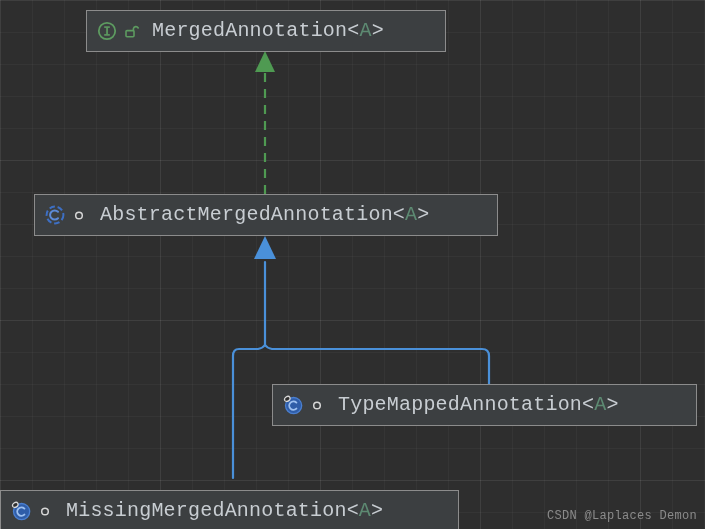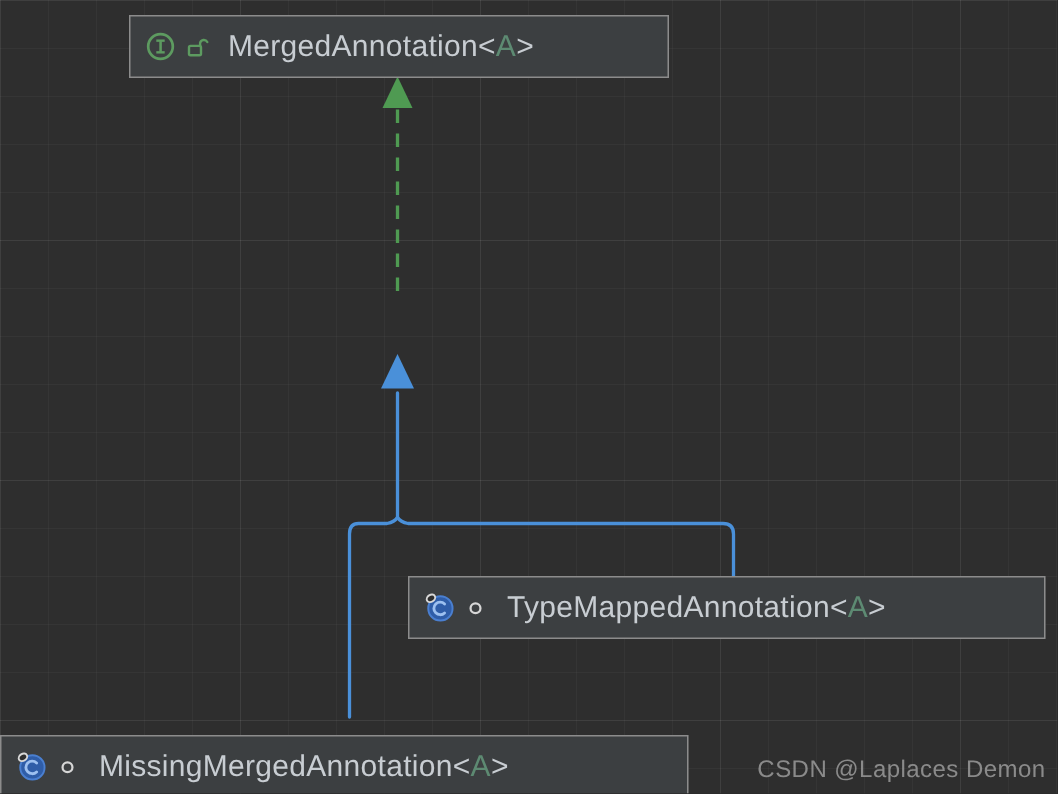--- a/index.html
+++ b/index.html
@@ -13,21 +13,21 @@
     height: 529px;
     overflow: hidden;
     background-color: #2e2e2e;
     background-image:
       linear-gradient(to right, rgba(255,255,255,0.030) 1px, transparent 1px),
       linear-gradient(to bottom, rgba(255,255,255,0.030) 1px, transparent 1px),
       linear-gradient(to right, rgba(255,255,255,0.055) 1px, transparent 1px),
       linear-gradient(to bottom, rgba(255,255,255,0.055) 1px, transparent 1px);
     background-size: 32px 32px, 32px 32px, 160px 160px, 160px 160px;
     background-position: 0px 3px, 3px 0px, 0px 3px, 3px 0px;
-    font-family: Liberation Sans, sans-serif;
+    font-family: Liberation Mono, monospace;
   }
 
   
   #edges {
     position: absolute;
     left: 0; top: 0;
     width: 705px;
     height: 529px;
     pointer-events: none;
   }
@@ -69,21 +69,21 @@
   }
   .generic .gp {
     color: #5d8a72;
   }
 
   
   #watermark {
     position: absolute;
     right: 8px;
     bottom: 6px;
-    font-size: 16px;
+    font-size: 12px;
     color: #9b9b9b;
     letter-spacing: 0.3px;
     opacity: 0.85;
   }
 </style>
 </head>
 <body>
 
 <div id="canvas">
 
@@ -121,20 +121,38 @@
           <rect x="4" y="8.6" width="8" height="6.2" rx="1" fill="none" stroke="#5d9b60" stroke-width="1.6"></rect>
           <path d="M11.4,8.6 L11.4,6.6 A2.6,2.6 0 0 1 16.2,6.0" fill="none" stroke="#5d9b60" stroke-width="1.6" stroke-linecap="round"></path>
         </svg>
       </span>
     </span>
     <span class="node-label">
       <span>MergedAnnotation</span><span class="generic"><span>&lt;</span><span class="gp">A</span><span>&gt;</span></span>
     </span>
   </div>
 
+  <div class="node" id="node-abstract-merged-annotation" style="left:34px; top:194px; width:464px;">
+    <span class="node-icons">
+      <span class="icon icon-main">
+        <svg viewBox="0 0 22 22" width="22" height="22">
+          <circle cx="11" cy="11" r="8.4" fill="none" stroke="#3d6fc4" stroke-width="2" stroke-dasharray="5.6 2.8"></circle>
+          <path d="M14.0,7.8 A4.6,4.6 0 1 0 14.0,14.2" fill="none" stroke="#5d8ad6" stroke-width="2" stroke-linecap="round"></path>
+        </svg>
+      </span>
+      <span class="icon icon-mod">
+        <svg viewBox="0 0 18 18" width="18" height="18">
+          <circle cx="9" cy="9.5" r="3.3" fill="none" stroke="#d6d6d6" stroke-width="1.5"></circle>
+        </svg>
+      </span>
+    </span>
+    <span class="node-label">
+      <span>AbstractMergedAnnotation</span><span class="generic"><span>&lt;</span><span class="gp">A</span><span>&gt;</span></span>
+    </span>
+  </div>
 
   <div class="node" id="node-type-mapped-annotation" style="left:272px; top:384px; width:425px;">
     <span class="node-icons">
       <span class="icon icon-main">
         <svg viewBox="0 0 22 22" width="22" height="22">
           <circle cx="11.6" cy="11.6" r="8.1" fill="#2f5da8" stroke="#4a7fd0" stroke-width="1.3"></circle>
           <path d="M14.4,8.6 A4.2,4.2 0 1 0 14.4,14.6" fill="none" stroke="#9dc0f0" stroke-width="1.9" stroke-linecap="round"></path>
           <ellipse cx="5.3" cy="4.9" rx="3.0" ry="2.3" transform="rotate(-32 5.3 4.9)" fill="#2e2e2e" stroke="#d8d8d8" stroke-width="1.3"></ellipse>
         </svg>
       </span>

